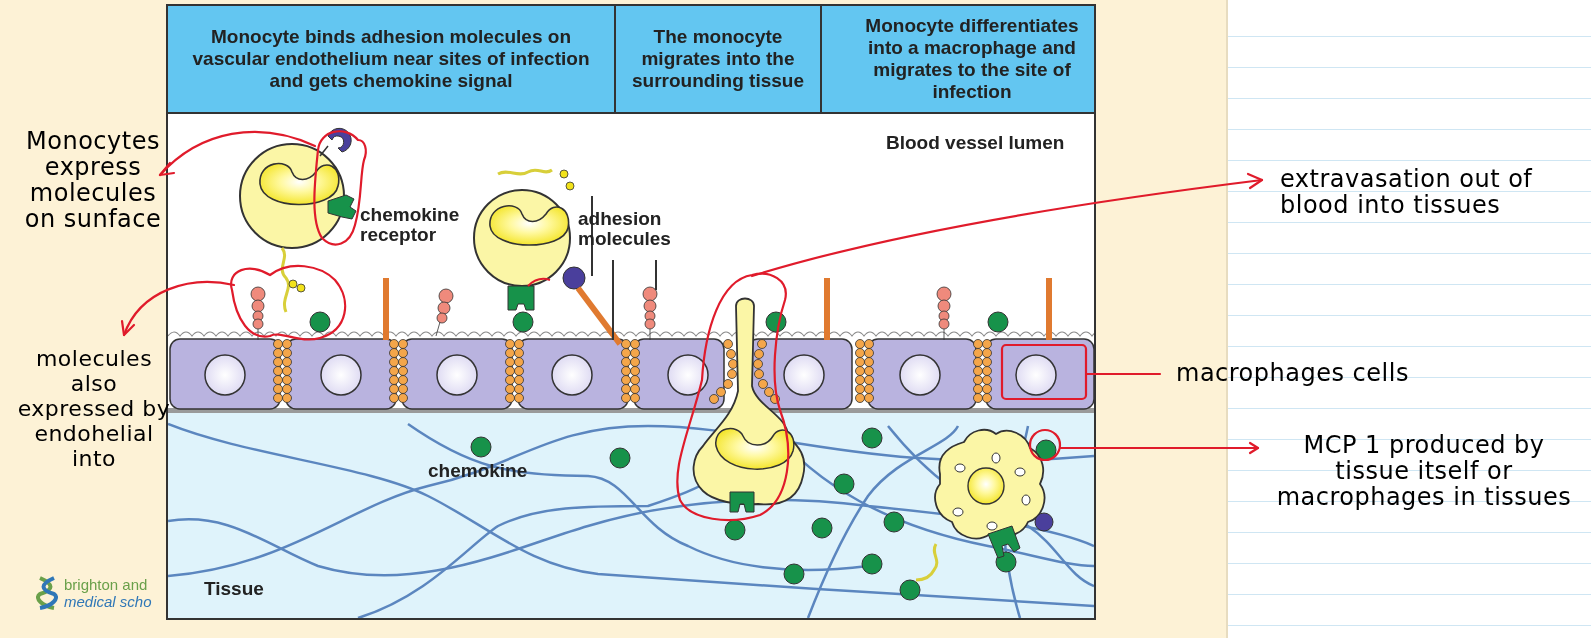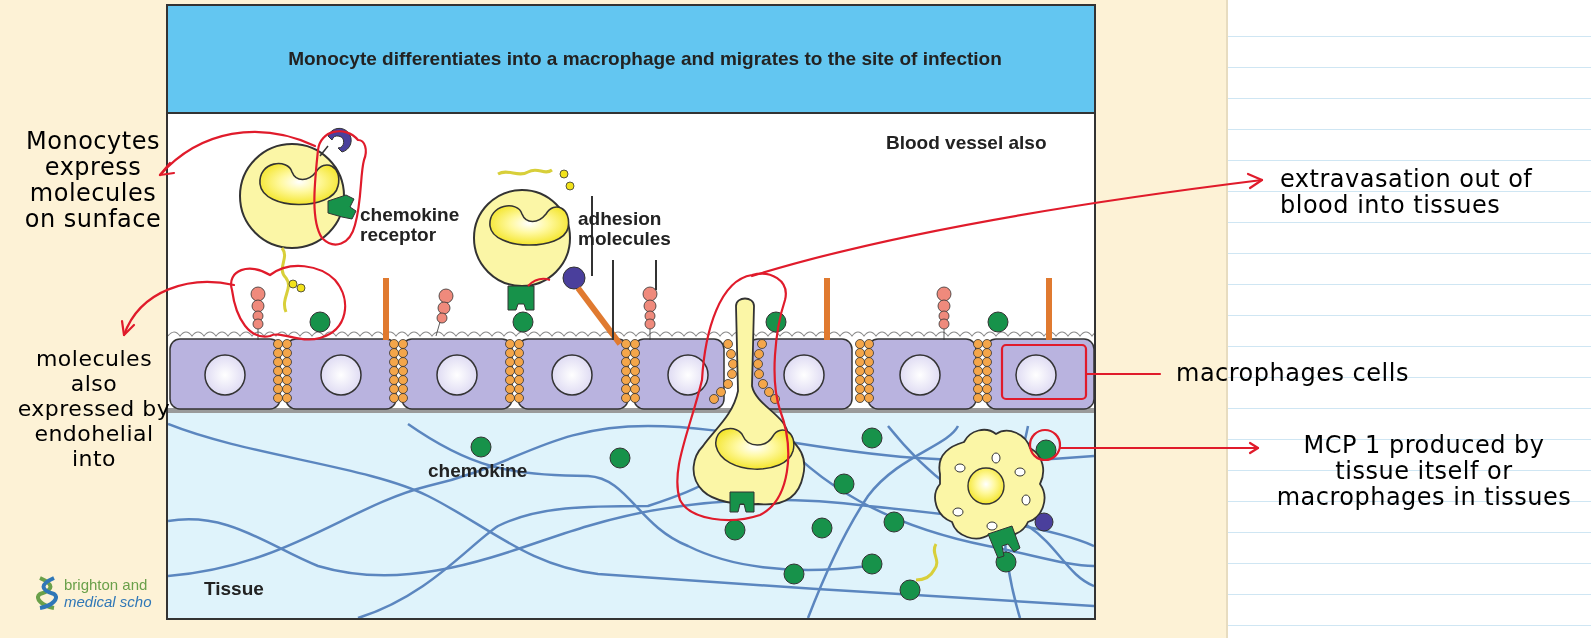--- a/index.html
+++ b/index.html
@@ -26,20 +26,22 @@
 </head>
 <body>
 
 <div class="left-panel">
     <div class="edge"></div>
   </div>
 <div class="notebook"></div>
 
 <div class="diagram">
   <div class="header">
+    <div class="hcell c1">Monocyte binds adhesion molecules on vascular endothelium near sites of infection and gets chemokine signal</div>
+    <div class="hcell c2">The monocyte migrates into the surrounding tissue</div>
     <div class="hcell c3">Monocyte differentiates into a macrophage and migrates to the site of infection</div>
   </div>
 
   <svg width="926" height="612" viewBox="0 0 926 612">
     <defs>
       <radialGradient id="nucG" cx="50%" cy="45%" r="60%">
         <stop offset="0" stop-color="#ffffff"></stop>
           <stop offset="0.4" stop-color="#fff9a0"></stop>
           <stop offset="1" stop-color="#f2e21a"></stop>
       </radialGradient>
@@ -302,21 +304,21 @@
           <ellipse cx="858" cy="494" rx="4" ry="5"></ellipse>
           <ellipse cx="790" cy="506" rx="5" ry="4"></ellipse>
           <ellipse cx="824" cy="520" rx="5" ry="4"></ellipse>
       </g>
       <path d="M820 528 l10 24 l6 -2 l-2 -10 l6 -2 l6 8 l6 -4 l-8 -22 Z" fill="#17924a" stroke="#333" stroke-width="1"></path>
       <circle cx="876" cy="516" r="9" fill="#4a3f9c" stroke="#333" stroke-width="1"></circle>
       <path d="M768 538 c-6 10 6 16 -2 26 c-4 8 -10 10 -18 10" fill="none" stroke="#d8cf3a" stroke-width="3"></path>
     </g>
   </svg>
 
-  <div class="dlabel" style="left:718px;top:126px;">Blood vessel also</div>
+  <div class="dlabel" style="left:718px;top:126px;">Blood vessel lumen</div>
   <div class="dlabel" style="left:192px;top:198px;">chemokine</div>
   <div class="dlabel" style="left:192px;top:218px;">receptor</div>
   <div class="dlabel" style="left:410px;top:202px;">adhesion</div>
   <div class="dlabel" style="left:410px;top:222px;">molecules</div>
   <div class="dlabel" style="left:260px;top:454px;">chemokine</div>
   <div class="dlabel" style="left:36px;top:572px;">Tissue</div>
 </div>
 
 <div class="logo">
   <svg width="22" height="34" viewBox="0 0 22 34" style="position:static">

